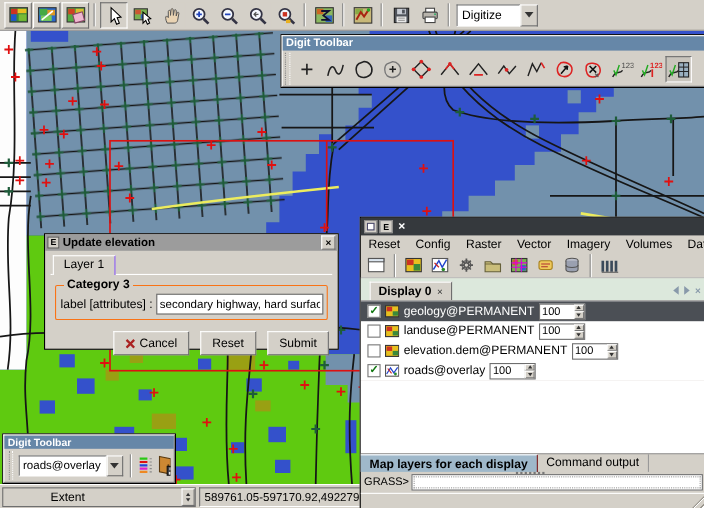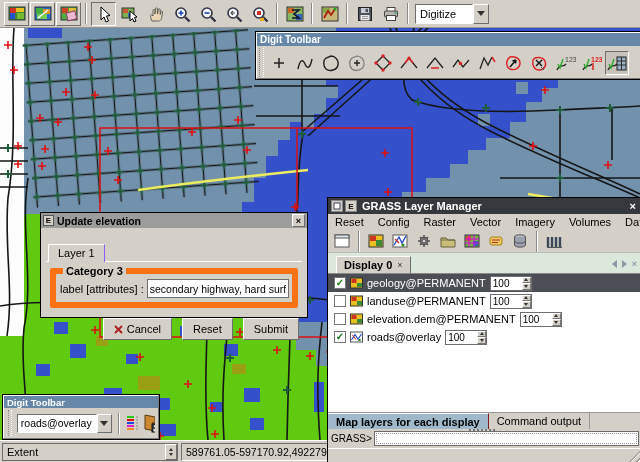--- a/index.html
+++ b/index.html
@@ -54,25 +54,25 @@
 
   
   #dlg { position:absolute; left:40px; top:212px; width:268px; height:106px;
          background:#d4d0c8; border:1px solid #000; }
   #dlg .dtbar { height:15px; background:#9c9c9c; display:flex; align-items:center; padding:0 2px; gap:3px; }
   #dlg .dtitle { font-size:10.5px; font-weight:bold; flex:1; }
   .miniico { width:11px; height:11px; background:#d4d0c8; border:1px solid #555;
              font-size:8px; font-weight:bold; display:flex; align-items:center; justify-content:center; }
   .xbtn { width:13px; height:13px; background:#d4d0c8; display:flex; align-items:center;
           justify-content:center; font-size:9px; font-weight:bold; }
-  #dlg .tab { display:inline-block; margin:16px 0 0 7px; padding:2px 9px 3px;
+  #dlg .tab { display:inline-block; margin:4px 0 0 7px; padding:2px 9px 3px;
               background:#d4d0c8; position:relative; z-index:2;
               border-top:1px solid #fff; border-left:1px solid #fff; border-right:1px solid #8b5cf6; }
   #dlg .panel { margin:-1px 5px 0 5px; padding:3px 4px; border-top:1px solid #fff; }
-  #dlg fieldset { border:6px solid #f97316; border-radius:2px; padding:3px 4px 5px; }
+  #dlg fieldset { border:1px solid #f97316; border-radius:2px; padding:3px 4px 5px; }
   #dlg legend { font-weight:bold; font-size:11px; padding:0 3px; margin-left:3px; }
   #dlg .frow { display:flex; align-items:center; gap:4px; }
   #dlg input { height:17px; flex:1; border:0; outline:1px solid #6e6e6e; background:#fff;
                font-family:"Liberation Sans",sans-serif; font-size:10.5px; padding:0 2px; }
   #dlg .btnrow { display:flex; justify-content:flex-end; gap:10px; margin:7px 8px 0 0; }
   .pbtn { height:22px; padding:0 10px; background:#d4d0c8; display:flex; align-items:center;
           justify-content:center; gap:4px; font-size:11px; }
 
   
   #lm { position:absolute; left:327px; top:197px; width:316px; height:268px;
@@ -122,21 +122,21 @@
                   font-family:"Liberation Sans",sans-serif; font-size:10px; }
   #lmstatus { height:16px; border-top:1px solid #fff; position:relative; }
   #lmgrip { position:absolute; right:1px; bottom:1px; width:13px; height:13px;
             background:repeating-linear-gradient(135deg,transparent 0 3px,#9a968e 3px 4.5px,#fff 4.5px 5.5px);
             clip-path:polygon(100% 0,100% 100%,0 100%); }
 
   
   #status { position:absolute; left:0; top:440px; width:640px; height:22px;
             background:#d4d0c8; border-top:1px solid #fff; display:flex; align-items:center; padding:0 2px; gap:3px; }
   #extent { width:176px; height:18px; border:1px solid #6e6e6e; display:flex; align-items:center; background:#d4d0c8; }
-  #extent .etxt { flex:1; padding-left:4px; font-size:11px; }
+  #extent .etxt { flex:1; padding-left:4px; font-size:11px;margin-left:39px; }
   #extent .spinner { width:12px; height:16px; background:#d4d0c8; border-left:1px solid #fff;
                      display:flex; flex-direction:column; align-items:center; justify-content:center; gap:2px; }
   #coords { flex:1; height:18px; border:1px solid #6e6e6e; border-right-color:#fff; border-bottom-color:#fff;
             font-size:10.5px; padding:2px 0 0 4px; white-space:nowrap; overflow:hidden; }
 </style>
 </head>
 <body>
 
 <div id="screen">
 
@@ -498,21 +498,20 @@
   </div>
 
   <div id="lm">
     <div class="wtbar">
       <div class="wtico">
           <svg width="8" height="8">
             <rect x="1" y="1" width="6" height="6" fill="#fff" stroke="#446"></rect>
           </svg>
         </div>
       <div class="wtico">E</div>
-      <div class="wtitle">GRASS Layer Manager</div>
       <div class="wx">×</div>
     </div>
     <div id="menubar">
       <span>Reset</span>
       <span>Config</span>
       <span>Raster</span>
       <span>Vector</span>
       <span>Imagery</span>
       <span>Volumes</span>
       <span>Database</span>

